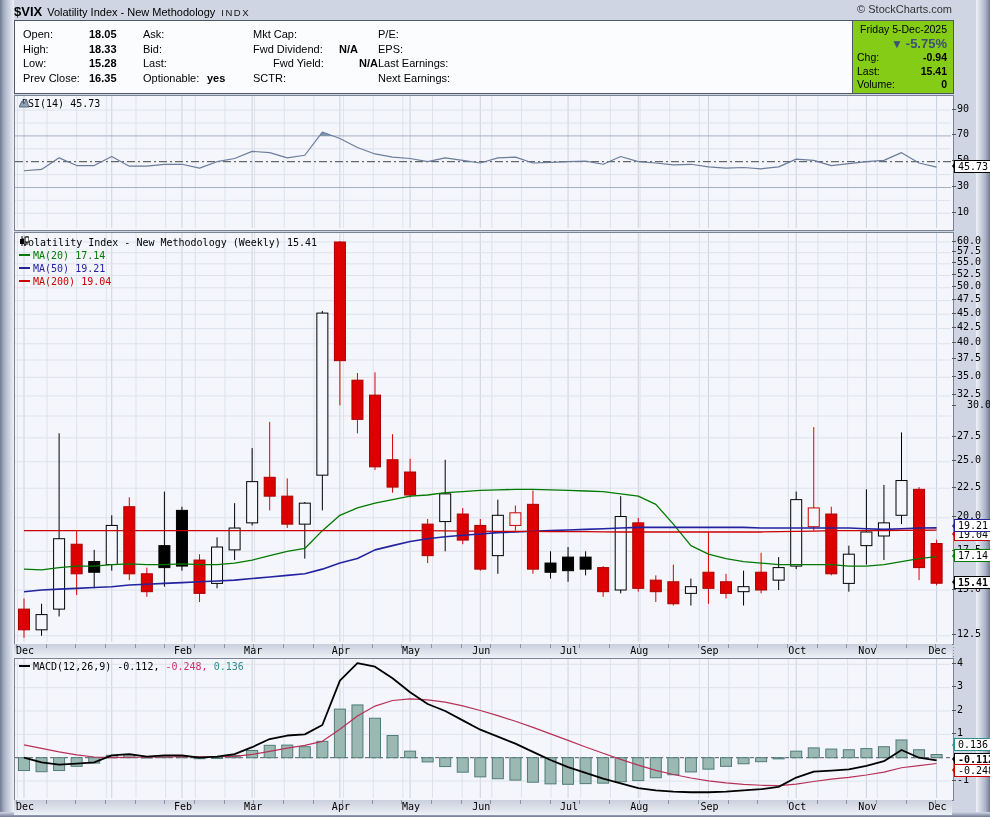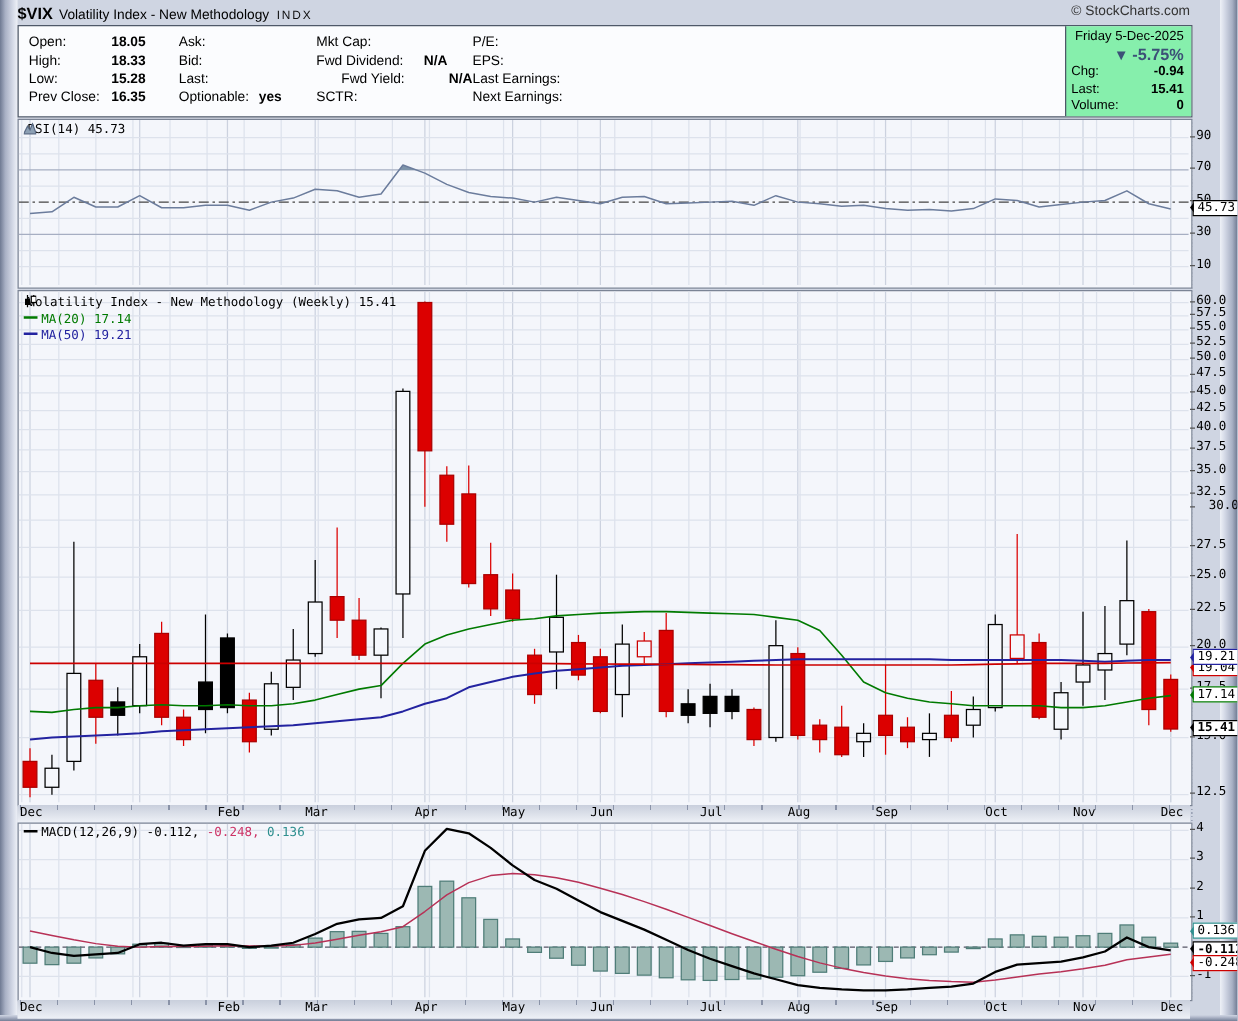--- a/index.html
+++ b/index.html
@@ -16,21 +16,21 @@
   .t-name{font-size:11px;color:#000;margin-left:5px;}
   .t-exch{font-size:9.5px;color:#111;margin-left:6px;letter-spacing:1.5px;}
   .t-copy{position:absolute;right:24px;top:1px;font-size:11px;color:#333;}
   .quotebox{position:absolute;left:14px;top:20px;width:938px;height:72px;background:#fbfcfe;
             border:1px solid #4e5868;}
   .qcol{position:absolute;top:7px;font-size:11px;color:#000;}
   .qrow{height:14.6px;white-space:nowrap;}
   .ql{display:inline-block;}
   .qv{font-weight:bold;}
   .infobox{position:absolute;right:0;top:0;bottom:0;width:90px;border-left:1px solid #4e5868;
-           background:#86efac;padding:2px 6px 0 4px;}
+           background:#84cc16;padding:2px 6px 0 4px;}
   .qdate{font-size:10.5px;text-align:right;white-space:nowrap;}
   .qpct{font-size:13px;font-weight:bold;color:#3c5077;text-align:right;margin-top:1px;}
   .qpct .arr{font-size:12px;margin-right:3px;}
   .qstat{display:flex;justify-content:space-between;font-size:10.5px;line-height:13.5px;}
   .qstat .qv{font-weight:bold;}
   .panel{position:absolute;left:14px;width:938px;background:#f4f6fb;border:1px solid #7b8495;}
   #rsi-panel{top:95px;height:134px;}
   #main-panel{top:232px;height:411px;}
   #macd-panel{top:658px;height:141px;}
   .panel svg{position:absolute;left:0;top:0;}
@@ -370,20 +370,21 @@
     <div class="legend" style="left:4px;top:3px;">
       <div class="lrow"><span class="licon"><svg width="10" height="10">
               <line x1="3" y1="0" x2="3" y2="10" stroke="#000"></line>
               <rect x="1" y="3" width="4" height="5" fill="#000"></rect>
               <line x1="8" y1="0" x2="8" y2="9" stroke="#000"></line>
               <rect x="6" y="1" width="4" height="5" fill="#fff" stroke="#000"></rect>
             </svg></span><span>Volatility Index - New Methodology (Weekly) 15.41</span></div>
       <div id="ma-legend">
           <div class="lrow"><span class="dash" style="background: rgb(0, 122, 0);"></span><span style="color: rgb(0, 122, 0);">MA(20) 17.14</span></div>
           <div class="lrow"><span class="dash" style="background: rgb(35, 35, 160);"></span><span style="color: rgb(35, 35, 160);">MA(50) 19.21</span></div>
+          <div class="lrow"><span class="dash" style="background: rgb(204, 0, 0);"></span><span style="color: rgb(204, 0, 0);">MA(200) 19.04</span></div>
         </div>
     </div>
   </div>
 
   <div class="band" id="band-top">
       <div class="mlabel" style="left: 11px;">Dec</div>
       <div class="mlabel bold" style="left: 98.75px;">2025</div>
       <div class="mlabel" style="left: 168.95px;">Feb</div>
       <div class="mlabel" style="left: 239.15px;">Mar</div>
       <div class="mlabel" style="left: 326.9px;">Apr</div>

